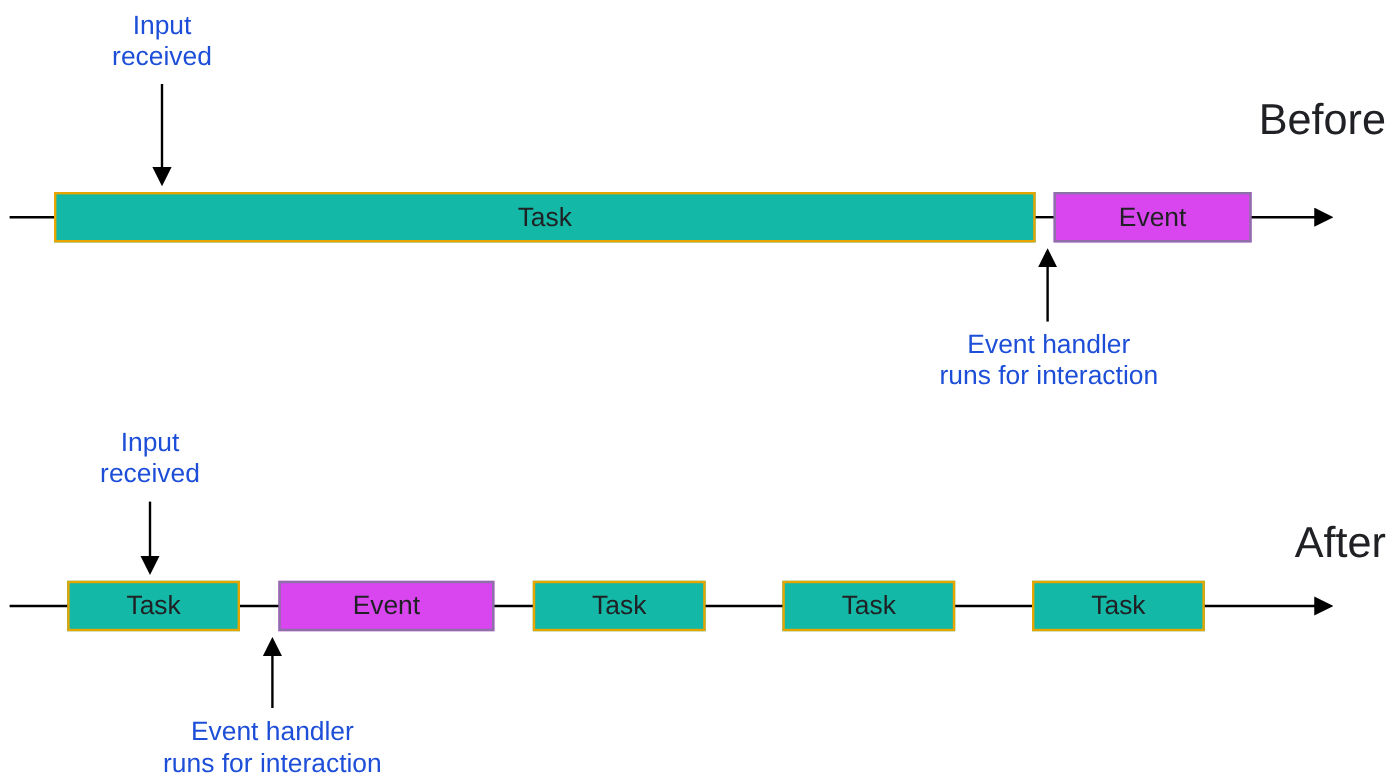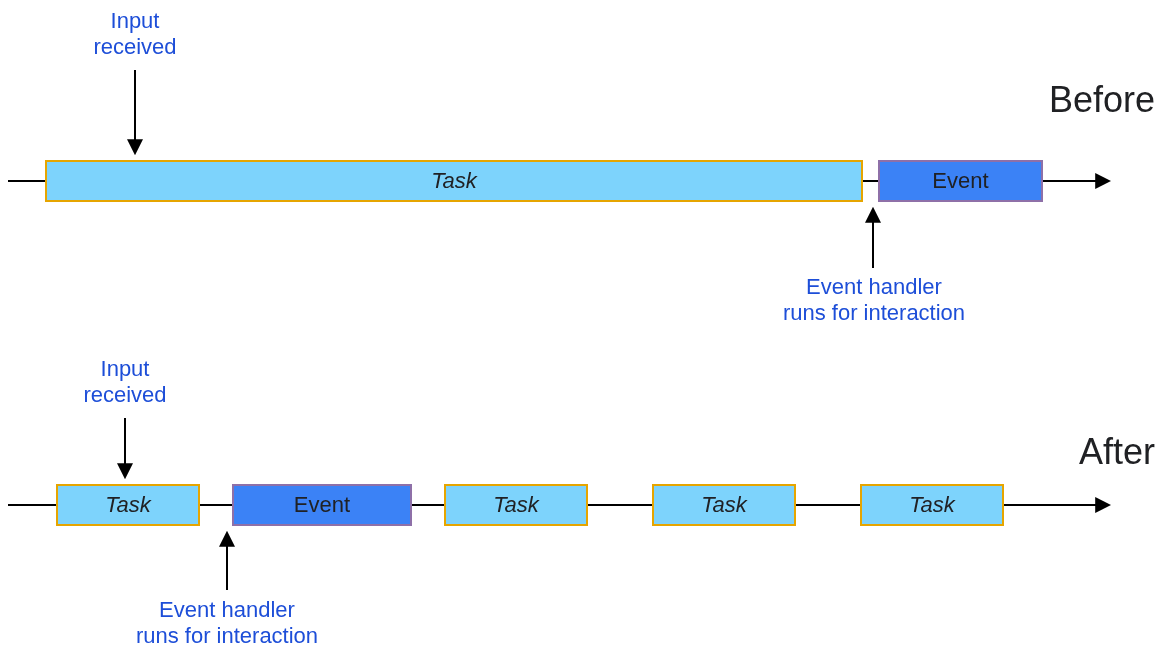--- a/index.html
+++ b/index.html
@@ -31,26 +31,25 @@
   .block {
     position: absolute;
     box-sizing: border-box;
     display: flex;
     align-items: center;
     justify-content: center;
     font-size: 22px;
     border: 2px solid;
   }
   .task {
-    background: #7dd3fc;       
+    background: #14b8a6;       
     border-color: #E6A500;     
-    font-style: italic;
   }
   .event {
-    background: #3b82f6;       
+    background: #d946ef;       
     border-color: #8E70A8;     
   }
   svg.arrows {
     position: absolute;
     left: 0; top: 0;
     width: 1155px; height: 647px;
     pointer-events: none;
   }
 </style>
 </head>

